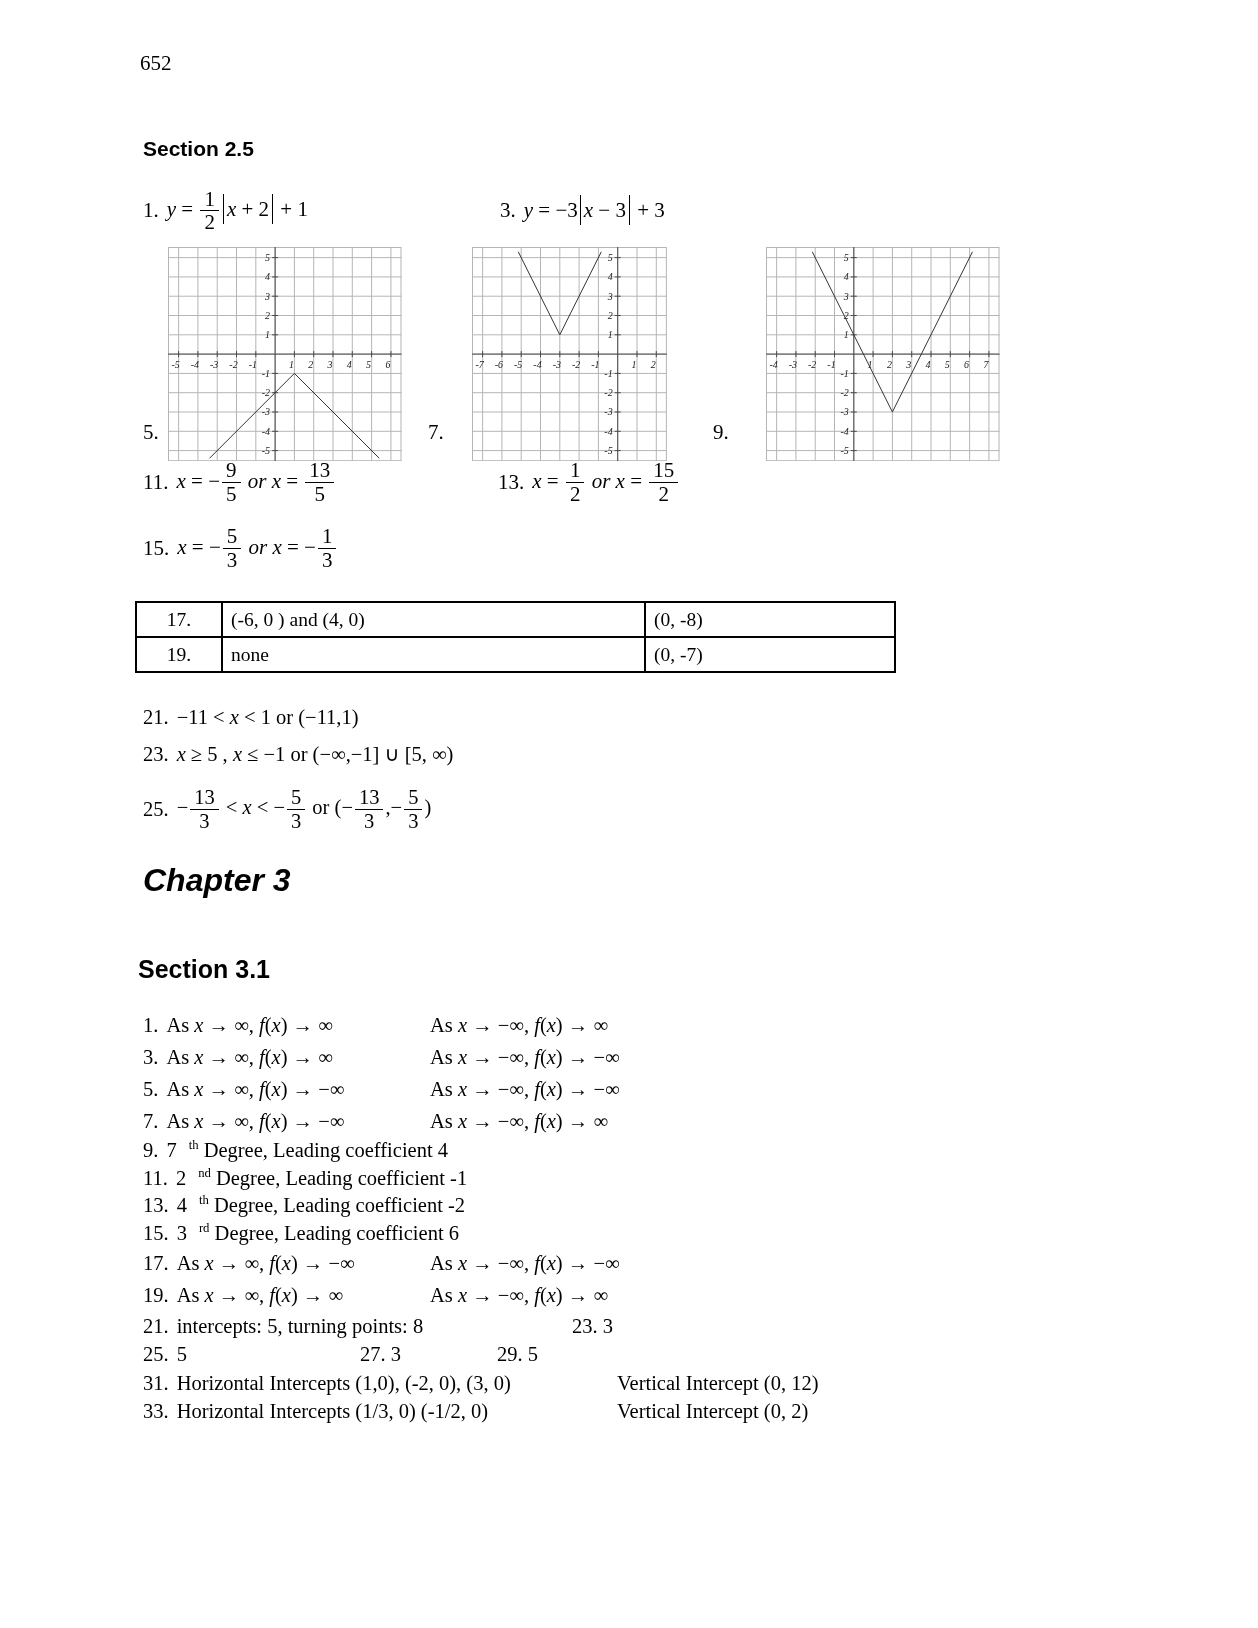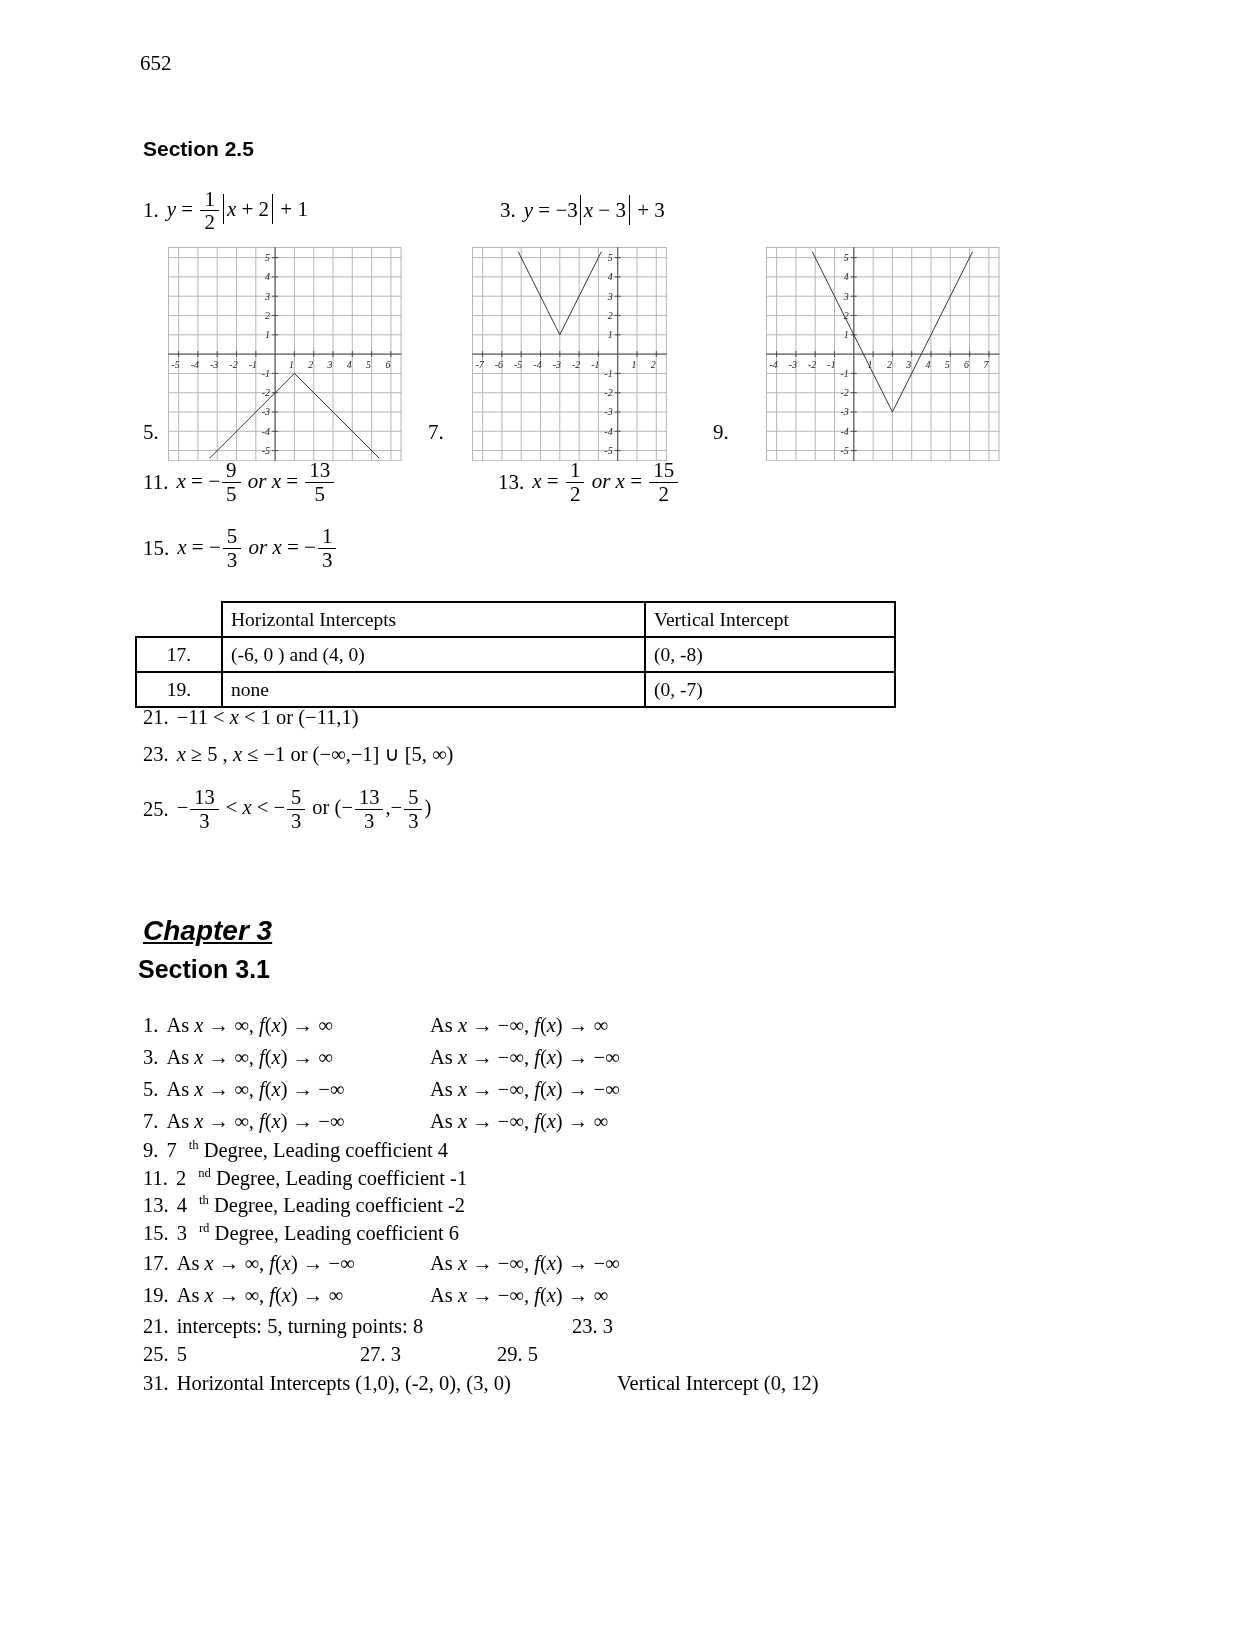--- a/index.html
+++ b/index.html
@@ -2,21 +2,21 @@
 <html><head>
 <meta charset="utf-8">
 <style>
   html,body{margin:0;padding:0;}
   body{width:1258px;height:1628px;background:#ffffff;position:relative;
        font-family:"Liberation Serif",serif;color:#000;}
   .abs-pos{position:absolute;}
   .pagenum{left:140px;top:51px;font-size:21px;}
   .h-sans{font-family:"Liberation Sans",sans-serif;font-weight:bold;}
   #sec25-h{left:143px;top:137px;font-size:21px;}
-  #ch3-h{left:143px;top:915px;font-size:28px;font-style:italic;text-decoration:underline;}
+  #ch3-h{left:143px;top:862px;font-size:32px;font-style:italic;}
   #sec31-h{left:138px;top:955px;font-size:25px;}
   .eqrow{display:flex;align-items:center;height:64px;font-size:21px;white-space:nowrap;}
   .row1{top:178px;}
   .num{margin-right:8px;}
   .math i{font-family:"Liberation Serif",serif;}
   
   .fr{display:inline-block;text-align:center;vertical-align:-0.62em;margin:0 2px;}
   .fr .fn{display:block;border-bottom:1px solid #000;padding:0 4px;line-height:1.08;}
   .fr .fd{display:block;line-height:1.08;padding:0 4px;}
   
@@ -283,25 +283,20 @@
   <span class="num">13.</span>
   <span class="math"><i>x</i> = <span class="fr"><span class="fn">1</span><span class="fd">2</span></span>  <i>or</i>  <i>x</i> = <span class="fr"><span class="fn">15</span><span class="fd">2</span></span></span>
 </div>
 <div class="abs-pos eqrow" style="left:143px;top:516px;">
   <span class="num">15.</span>
   <span class="math"><i>x</i> = −<span class="fr"><span class="fn">5</span><span class="fd">3</span></span>  <i>or</i>  <i>x</i> = −<span class="fr"><span class="fn">1</span><span class="fd">3</span></span></span>
 </div>
 
 <table id="tbl">
   <tbody>
-      <tr>
-    <td class="c0 nob"></td>
-    <td class="c1">Horizontal Intercepts</td>
-    <td class="c2">Vertical Intercept</td>
-  </tr>
   <tr>
     <td class="c0">17.</td>
     <td class="c1">(-6, 0 )  and (4, 0)</td>
     <td class="c2">(0, -8)</td>
   </tr>
   <tr>
     <td class="c0">19.</td>
     <td class="c1">none</td>
     <td class="c2">(0, -7)</td>
   </tr>
@@ -380,13 +375,18 @@
     <span class="num">25.</span>
     <span>5</span>
     <span class="c27"><span>27.</span>&nbsp;<span>3</span></span>
     <span class="c29"><span>29.</span>&nbsp;<span>5</span></span>
   </div>
   <div class="ln" style="top:368px">
     <span class="num">31.</span>
     <span>Horizontal Intercepts (1,0), (-2, 0), (3, 0)</span>
     <span class="vi">Vertical Intercept (0, 12)</span>
   </div>
+  <div class="ln" style="top:396px">
+    <span class="num">33.</span>
+    <span>Horizontal Intercepts (1/3, 0) (-1/2, 0)</span>
+    <span class="vi">Vertical Intercept (0, 2)</span>
+  </div>
 </div>
 
 </body></html>

